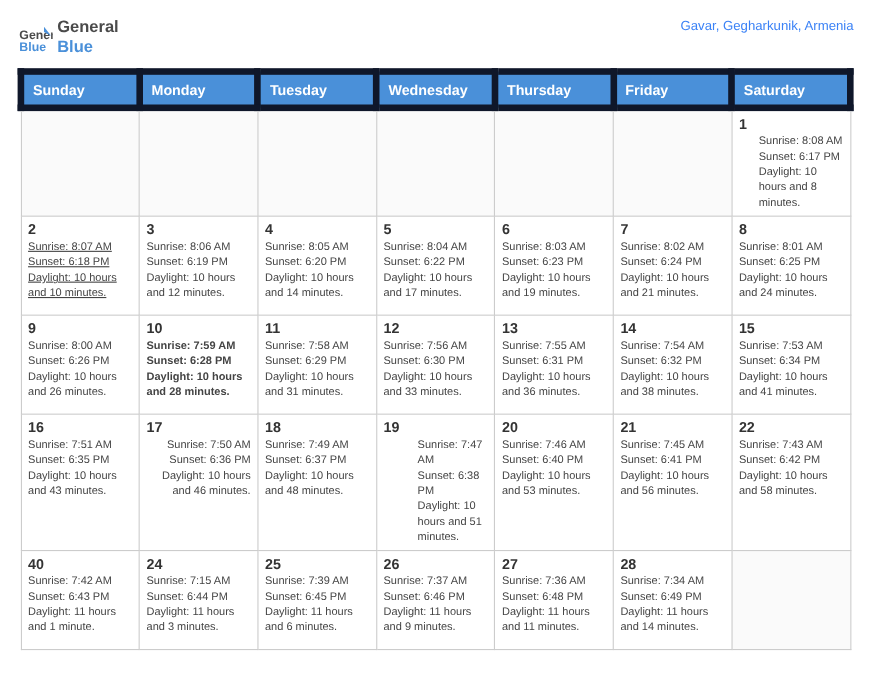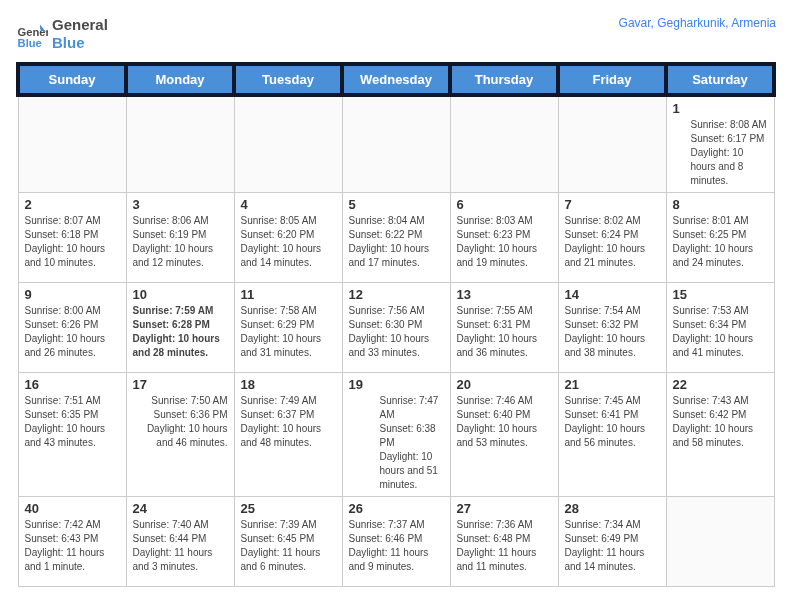--- a/index.html
+++ b/index.html
@@ -5,21 +5,21 @@
     * { box-sizing: border-box; margin: 0; padding: 0; }
     body { font-family: Arial, sans-serif; background: #fff; width: 792px; min-height: 612px; }
     .container { padding: 16px 16px 10px 16px; }
     .header { display: flex; justify-content: space-between; align-items: flex-start; margin-bottom: 10px; }
     .logo { display: flex; align-items: center; }
     .logo-icon { width: 32px; height: 32px; margin-right: 4px; }
     .title-block { text-align: right; }
     .month-title { font-size: 36px; font-weight: bold; color: #333; }
     .location { font-size: 12px; color: #3b82f6; }
     table { width: 100%; border-collapse: collapse; }
-    thead th { background-color: #4a90d9; color: #fff; text-align: center; padding: 6px 8px; font-size: 13px; font-weight: bold; border: 4px solid #0f172a; }
+    thead th { background-color: #4a90d9; color: #fff; text-align: left; padding: 6px 8px; font-size: 13px; font-weight: bold; border: 6px solid #0f172a; }
     td { border: 1px solid #ccc; vertical-align: top; padding: 4px 6px; font-size: 10.5px; color: #333; width: 14.28%; min-height: 80px; height: 90px; }
     .day-num { font-size: 13px; font-weight: bold; color: #333; display: block; margin-bottom: 2px; }
     .day-info { font-size: 10px; color: #444; line-height: 1.4; }
     .empty { background: #fafafa; }
     tr { }
   </style>
 </head>
 <body>
 
 <div class="container">
@@ -63,21 +63,21 @@
           <td>
             <span class="day-num">1</span>
             <div class="day-info" style="white-space: pre-line; margin-left: 18px;">Sunrise: 8:08 AM
 Sunset: 6:17 PM
 Daylight: 10 hours and 8 minutes.</div>
           </td>
         </tr>
         <tr>
           <td>
             <span class="day-num">2</span>
-            <div class="day-info" style="white-space: pre-line;">Sunrise: 8:07 AM
+            <div class="day-info" style="white-space: pre-line; text-decoration: underline;">Sunrise: 8:07 AM
 Sunset: 6:18 PM
 Daylight: 10 hours and 10 minutes.</div>
           </td>
           <td>
             <span class="day-num">3</span>
             <div class="day-info" style="white-space: pre-line;">Sunrise: 8:06 AM
 Sunset: 6:19 PM
 Daylight: 10 hours and 12 minutes.</div>
           </td>
           <td>
@@ -201,21 +201,21 @@
         </tr>
         <tr>
           <td>
             <span class="day-num">40</span>
             <div class="day-info" style="white-space: pre-line;">Sunrise: 7:42 AM
 Sunset: 6:43 PM
 Daylight: 11 hours and 1 minute.</div>
           </td>
           <td>
             <span class="day-num">24</span>
-            <div class="day-info" style="white-space: pre-line;">Sunrise: 7:40 AM
+            <div class="day-info" style="white-space: pre-line;">Sunrise: 7:15 AM
 Sunset: 6:44 PM
 Daylight: 11 hours and 3 minutes.</div>
           </td>
           <td>
             <span class="day-num">25</span>
             <div class="day-info" style="white-space: pre-line;">Sunrise: 7:39 AM
 Sunset: 6:45 PM
 Daylight: 11 hours and 6 minutes.</div>
           </td>
           <td>

